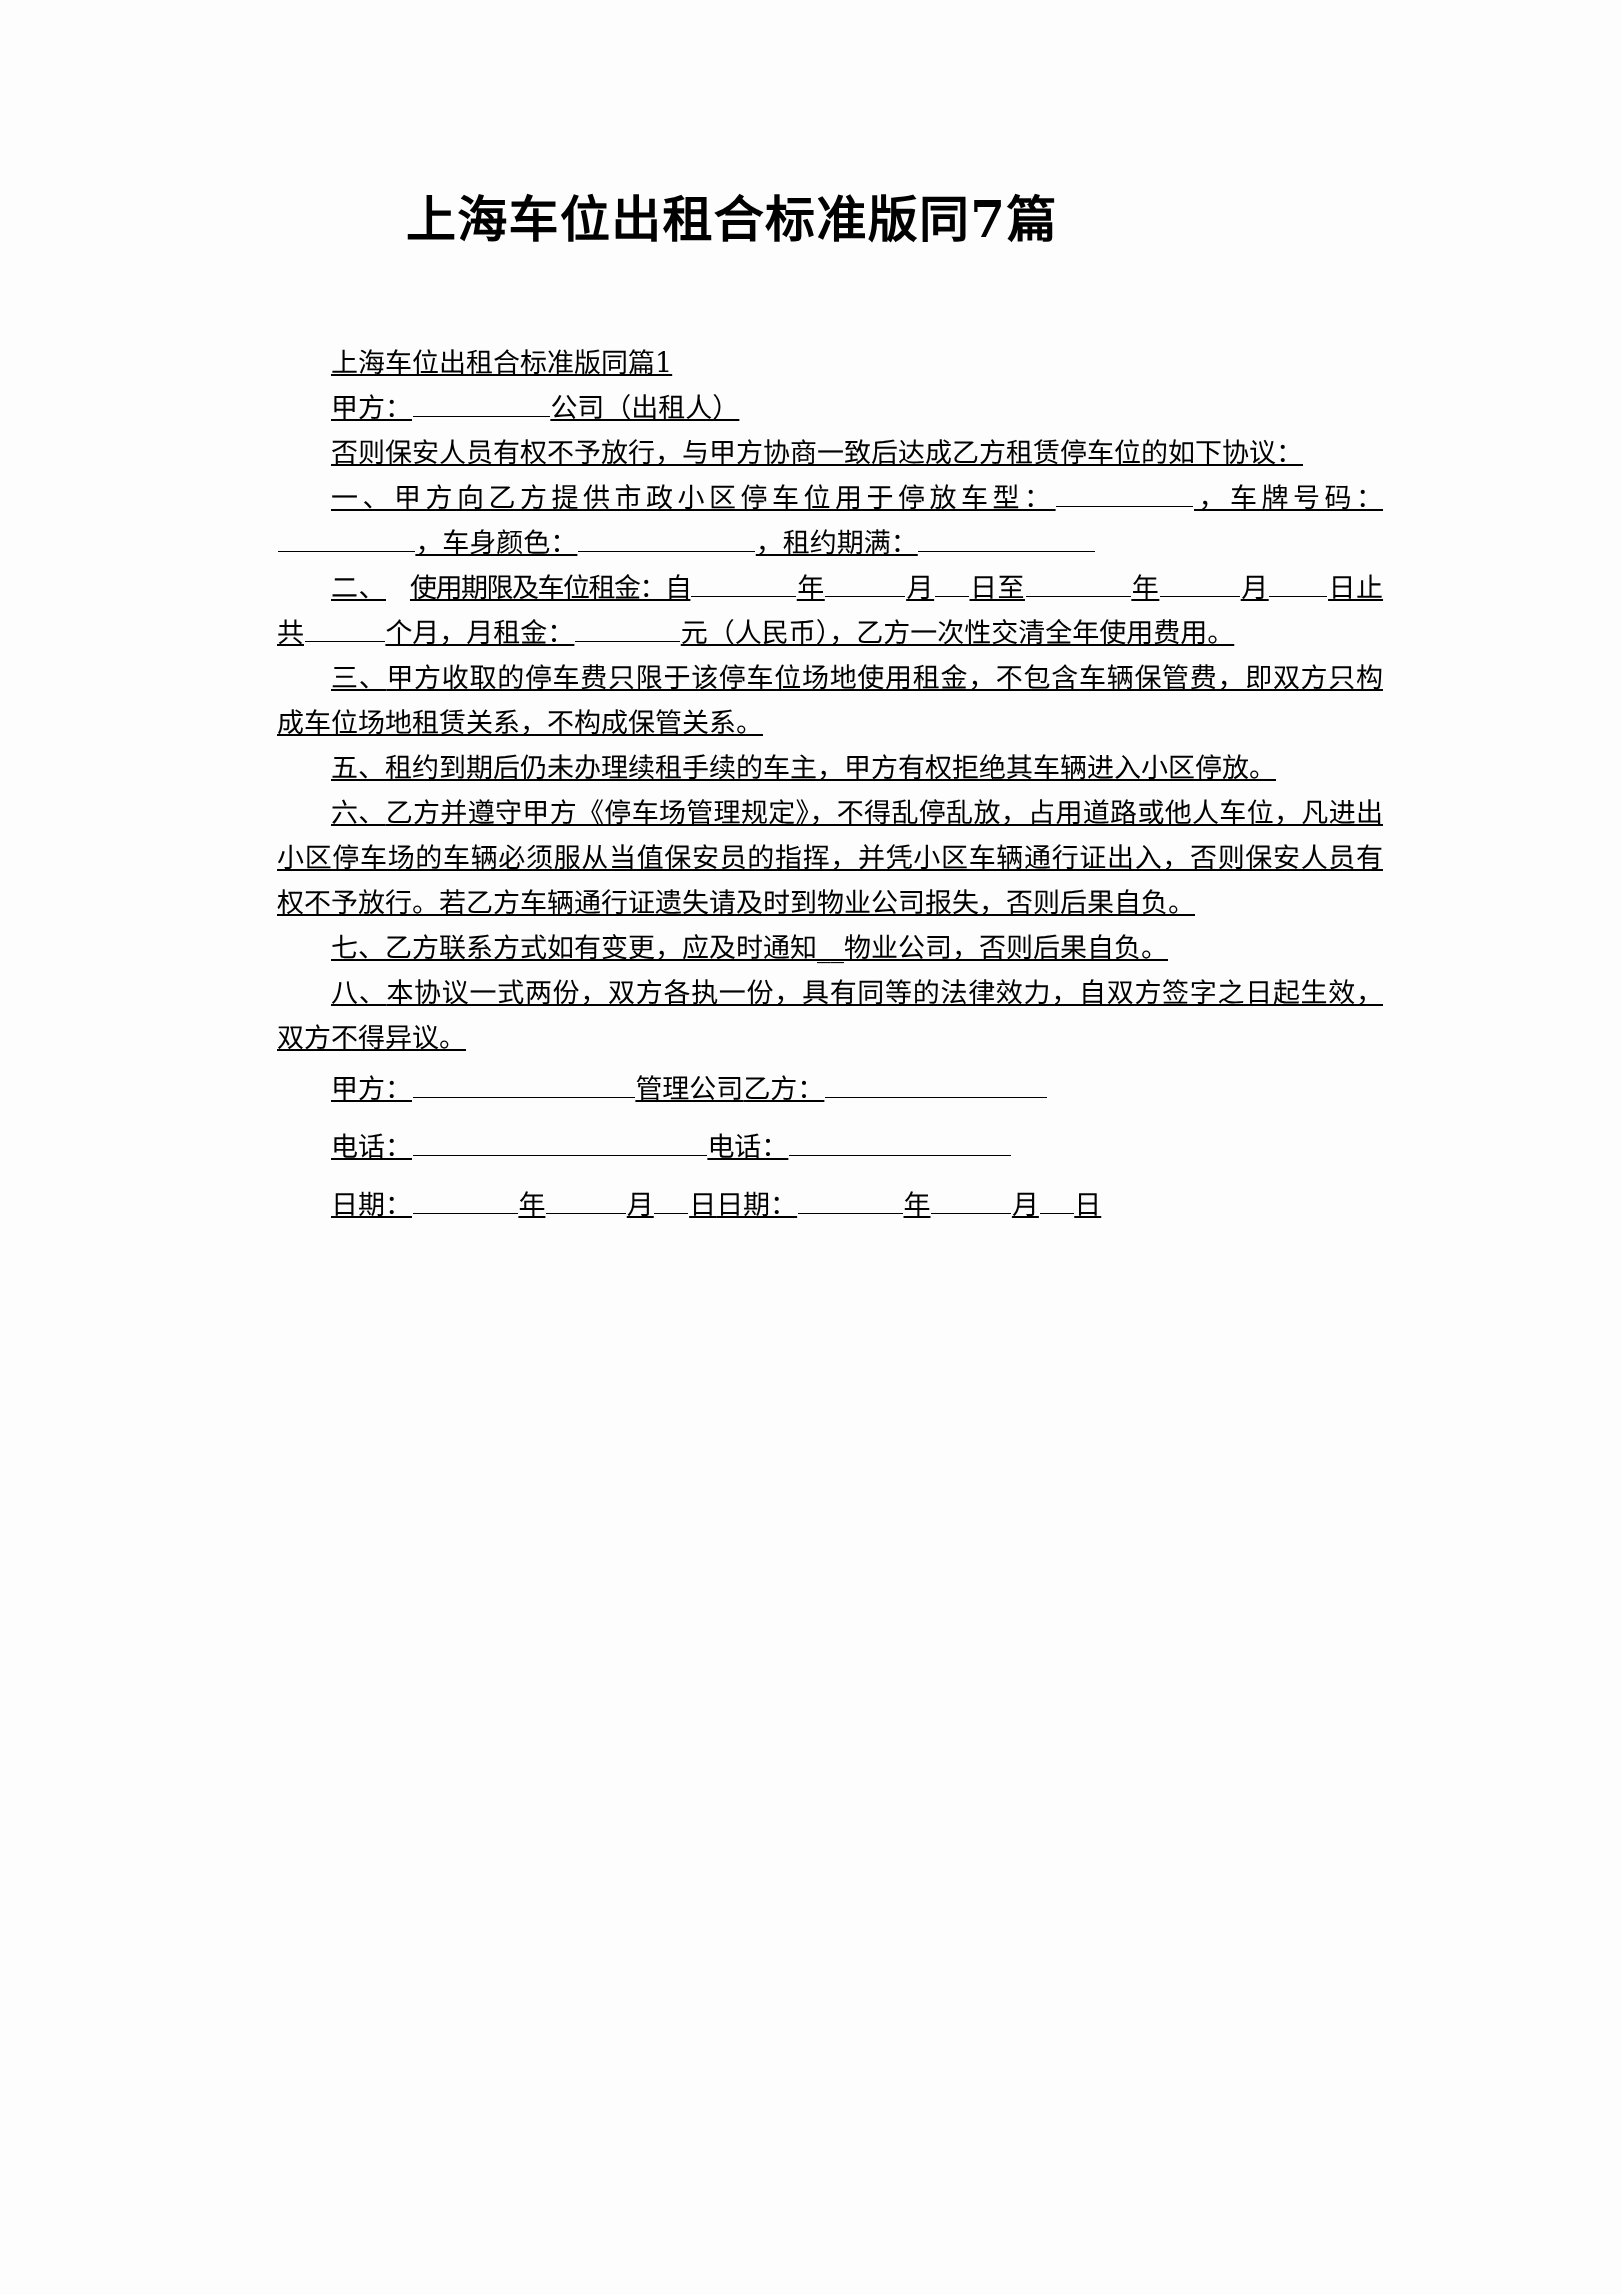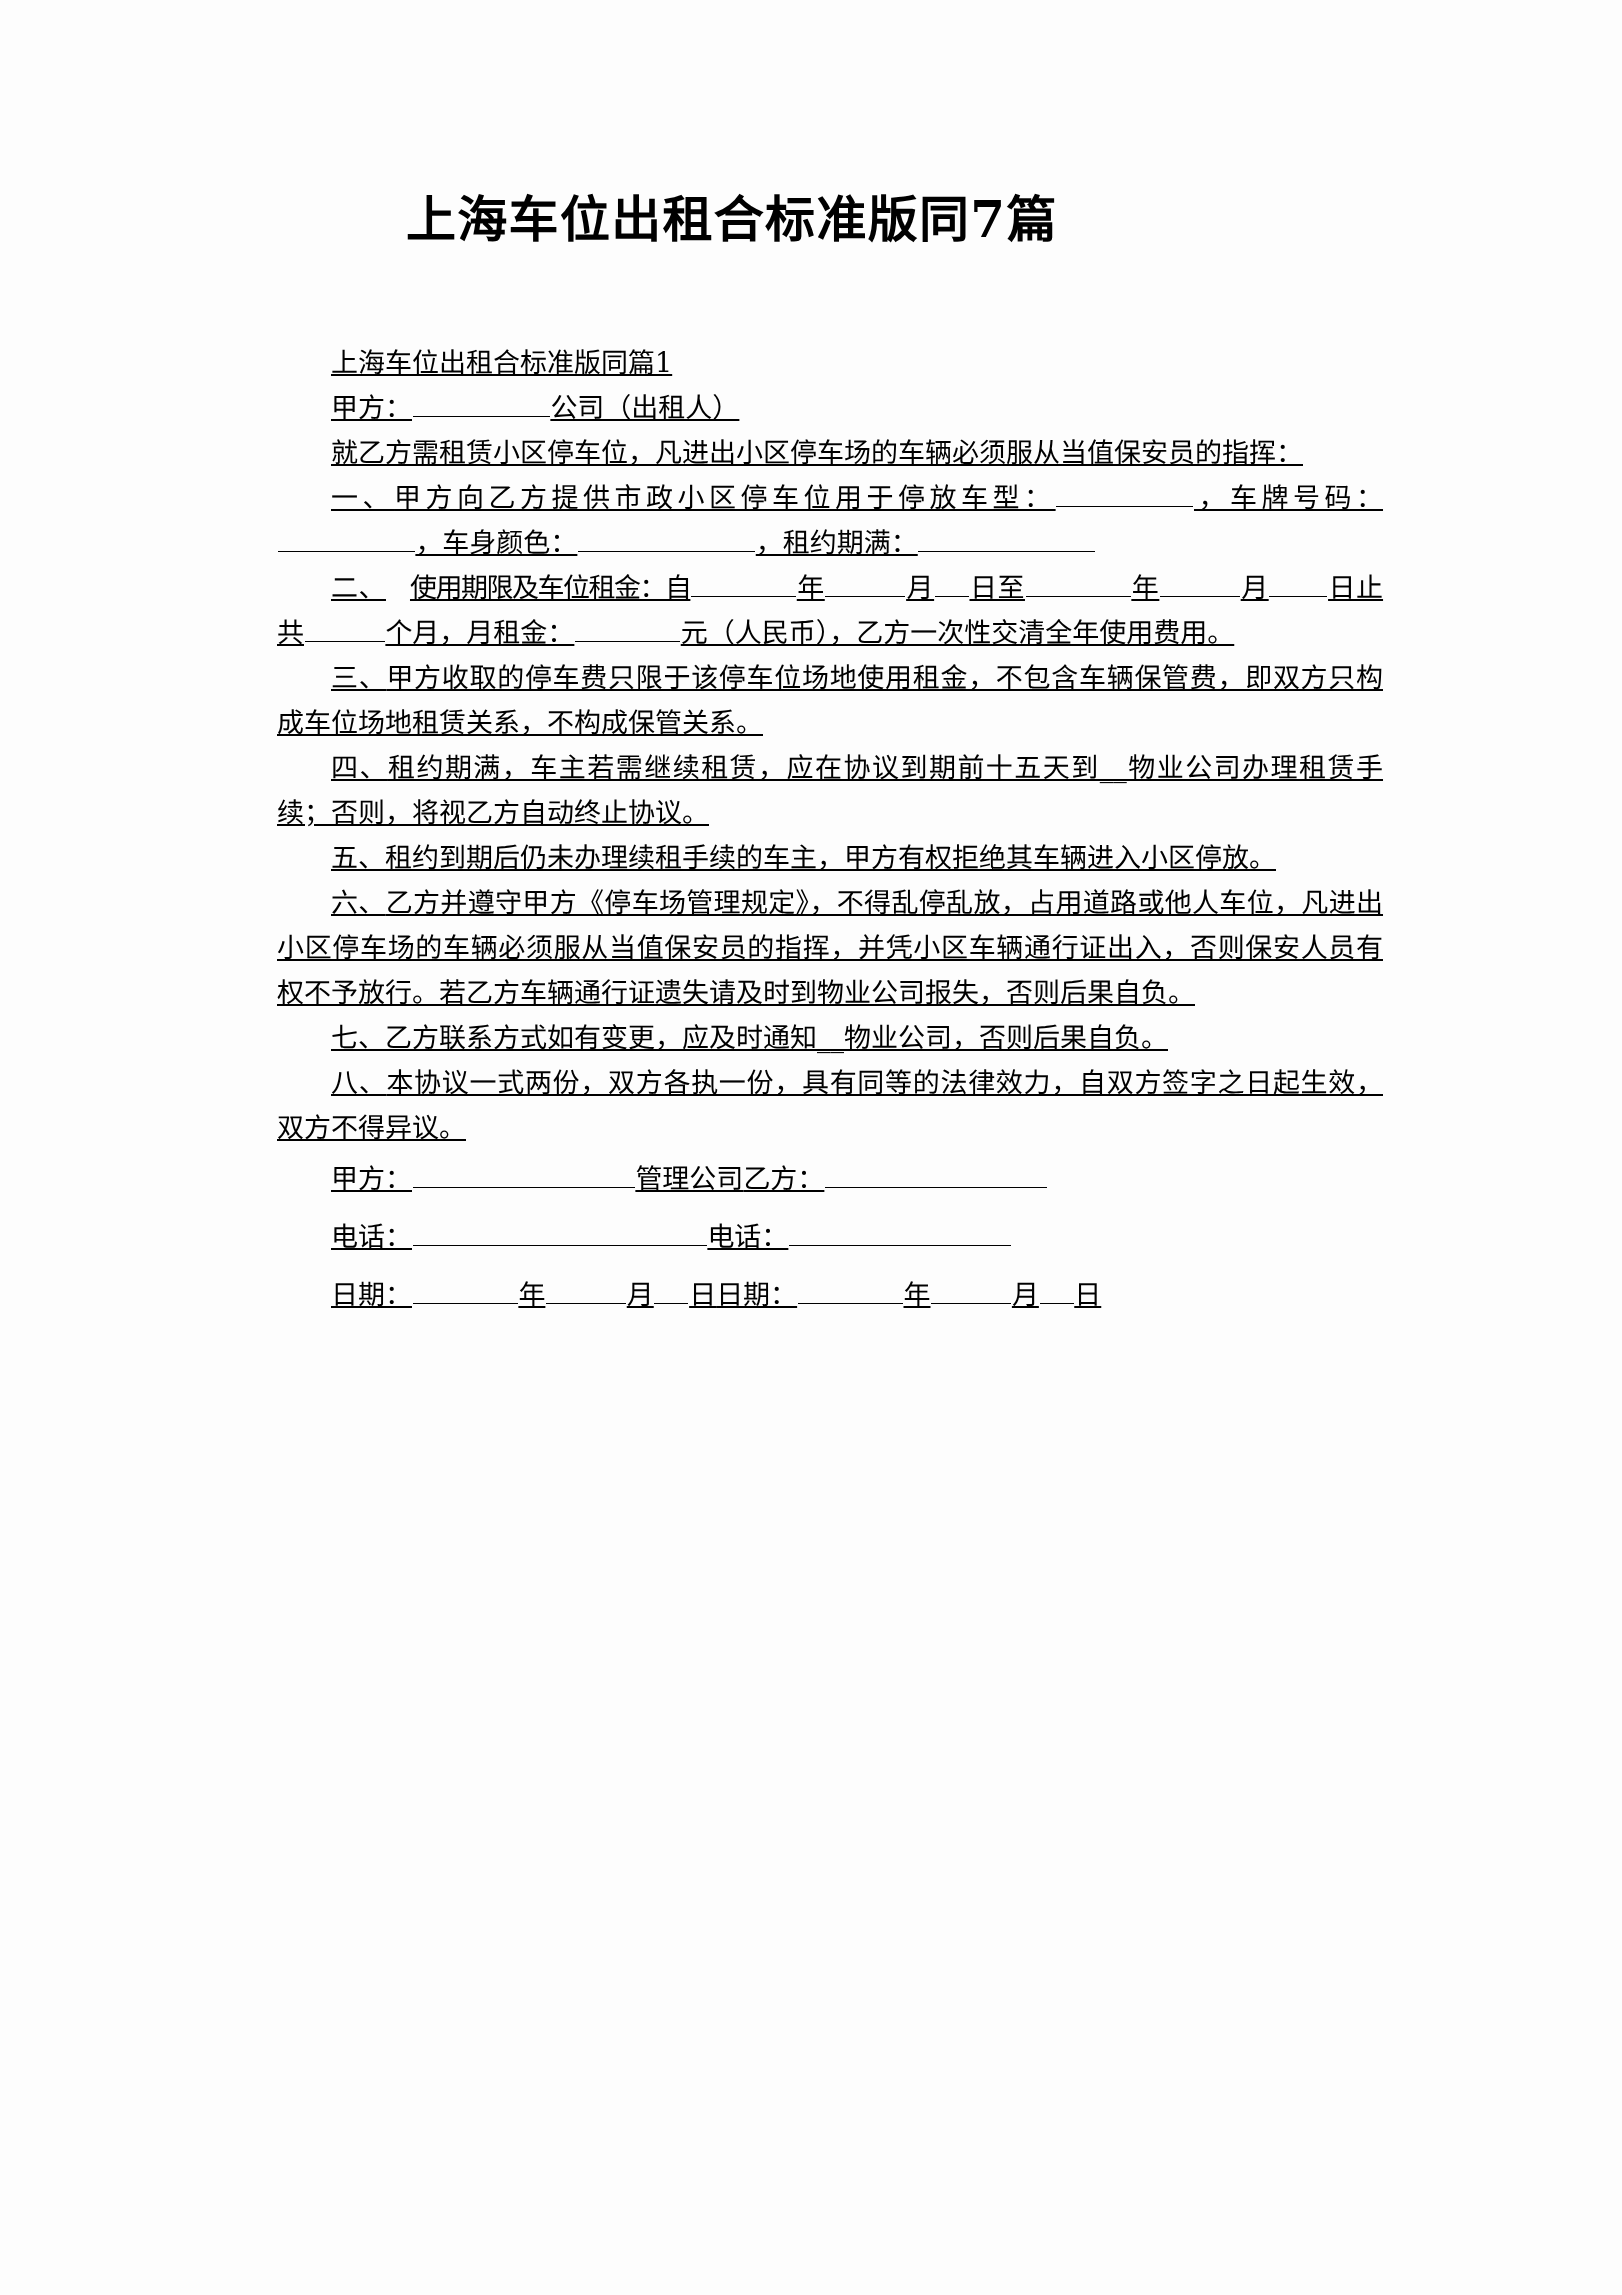--- a/index.html
+++ b/index.html
@@ -96,38 +96,35 @@
     <p class="para indent">
       <span>上海车位出租合标准版同篇1</span>
     </p>
 
     <p class="para indent">
       <span>甲方：</span><span class="blank b-xl"></span><span>公司（出租人）</span>
     </p>
 
 
     <p class="para indent">
-      <span>就乙方需租赁小区停车位，凡进出小区停车场的车辆必须服从当值保安员的指挥：</span>
+      <span>否则保安人员有权不予放行，与甲方协商一致后达成乙方租赁停车位的如下协议：</span>
     </p>
 
     <p class="para indent">
       <span>一、</span><span>甲方向乙方提供市政小区停车位用于停放车型：</span><span class="blank b-xl"></span><span>，车牌号码：</span><span class="blank b-xl"></span><span>，车身颜色：</span><span class="blank b-xxl"></span><span>，租约期满：</span><span class="blank b-xxl"></span>
     </p>
 
     <p class="para indent">
       <span>二、</span><span class="tight">使用期限及车位租金：自</span><span class="blank b-l"></span><span>年</span><span class="blank b-m"></span><span>月</span><span class="blank b-xs"></span><span>日至</span><span class="blank b-l"></span><span>年</span><span class="blank b-m"></span><span>月</span><span class="blank b-s"></span><span>日止共</span><span class="blank b-m"></span><span>个月，月租金：</span><span class="blank b-l"></span><span>元（人民币），乙方一次性交清全年使用费用。</span>
     </p>
 
     <p class="para indent">
       <span>三、</span><span>甲方收取的停车费只限于该停车位场地使用租金，不包含车辆保管费，即双方只构成车位场地租赁关系，不构成保管关系。</span>
     </p>
 
-    <p class="para indent">
-      <span>四、</span><span>租约期满，车主若需继续租赁，应在协议到期前十五天到__物业公司办理租赁手续；否则，将视乙方自动终止协议。</span>
-    </p>
 
     <p class="para indent">
       <span>五、</span><span>租约到期后仍未办理续租手续的车主，甲方有权拒绝其车辆进入小区停放。</span>
     </p>
 
     <p class="para indent">
       <span>六、</span><span>乙方并遵守甲方《停车场管理规定》，不得乱停乱放，占用道路或他人车位，凡进出小区停车场的车辆必须服从当值保安员的指挥，并凭小区车辆通行证出入，否则保安人员有权不予放行。若乙方车辆通行证遗失请及时到物业公司报失，否则后果自负。</span>
     </p>
 
     <p class="para indent">

